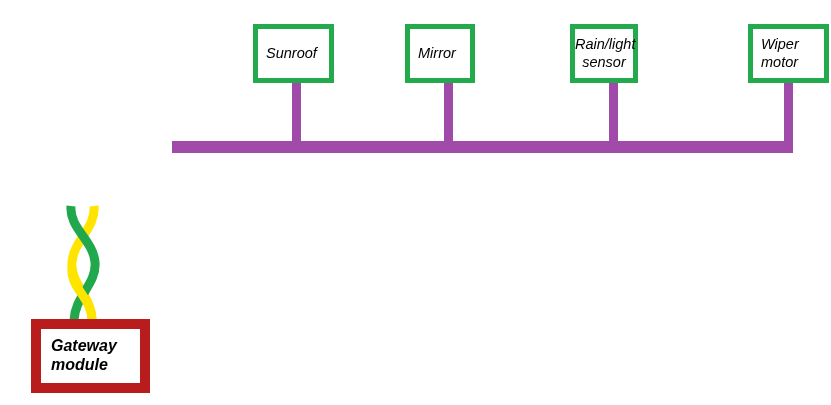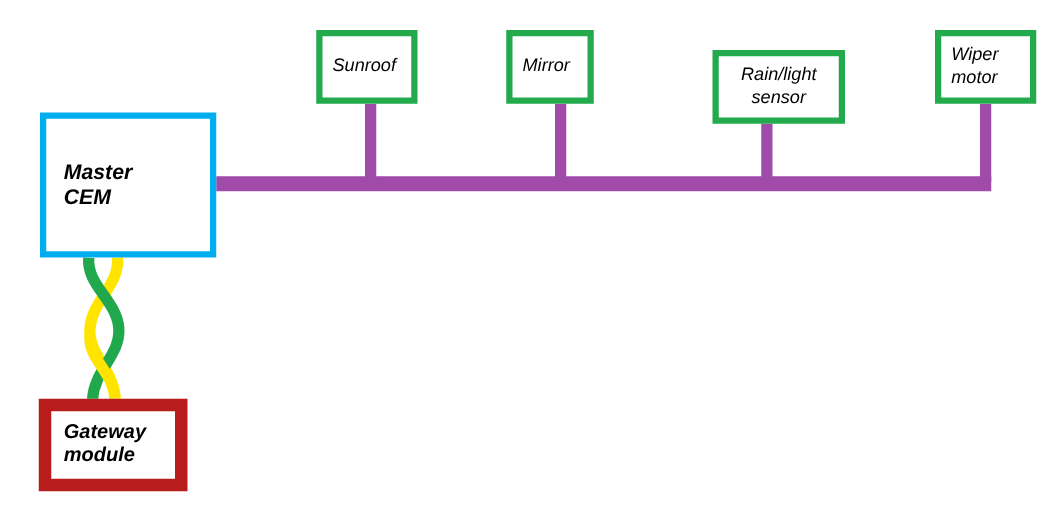--- a/index.html
+++ b/index.html
@@ -80,21 +80,21 @@
   }
   .node-green.align-left .node-label {
     text-align: left;
     padding-left: 8px;
   }
   .node-green.align-center .node-label {
     text-align: center;
   }
   #node-sunroof  { left: 253px; top: 24px; width: 81px; }
   #node-mirror   { left: 405px; top: 24px; width: 70px; }
-  #node-rain-light-sensor { left: 570px; top: 24px; width: 106px; margin-top: 16px; }
+  #node-rain-light-sensor { left: 570px; top: 24px; width: 68px; }
   #node-wiper-motor { left: 748px; top: 24px; width: 81px; justify-content: center; }
 </style>
 </head>
 <body>
 
 <div id="canvas">
 
   <svg id="wire-layer" viewBox="0 0 831 405" width="831" height="405" xmlns="http://www.w3.org/2000/svg">
 
     <g>
@@ -114,24 +114,20 @@
 
       <path stroke="#22A84C" d="M 71 206
                C 69 228, 93 240, 95 262
                C 97 284, 75 296, 74 320"></path>
 
       <path stroke="#FFE400" d="M 72 268
                C 70 288, 92 298, 92 320"></path>
     </g>
   </svg>
 
-  <div class="node" id="node-master-cem">
-    <div class="node-label">Master
-CEM</div>
-  </div>
 
   <div class="node" id="node-gateway-module">
     <div class="node-label">Gateway
 module</div>
   </div>
 
   <div class="node node-green align-left" id="node-sunroof">
     <div class="node-label">Sunroof</div>
   </div>
 

